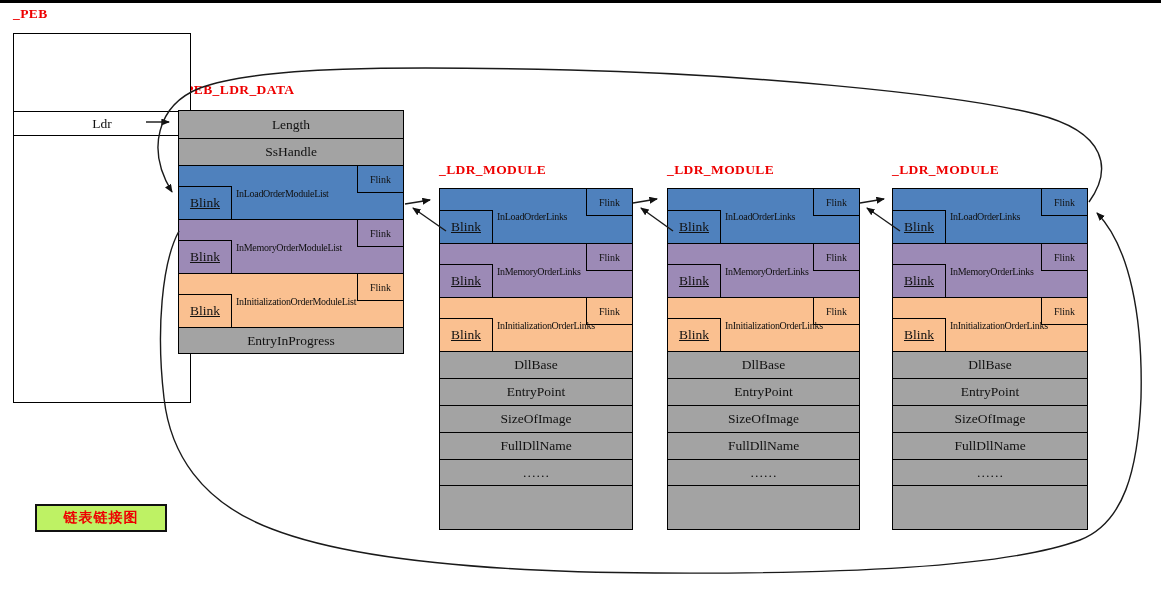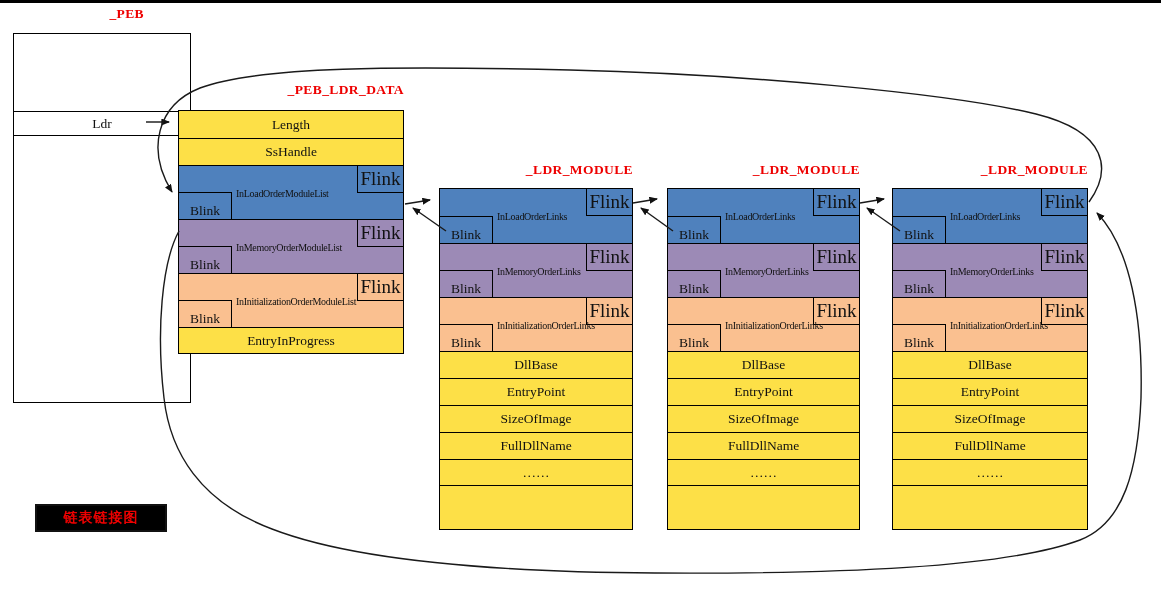--- a/index.html
+++ b/index.html
@@ -4,73 +4,73 @@
 <style>
   html,body { margin:0; padding:0; background:#fff; }
   #canvas {
     position:relative; width:1161px; height:595px;
     background:#fff; overflow:hidden;
     font-family:"Liberation Serif", serif;
   }
   .top-line { position:absolute; left:0; top:0; width:100%; height:3px; background:#000; }
 
   .rtitle {
-    position:absolute; text-align:right;
+    position:absolute; text-align:left;
     color:var(--red, #e00); font-weight:bold; font-size:13.5px;
     letter-spacing:0.4px; white-space:nowrap;
   }
 
   .struct {
     position:absolute; border:1.5px solid #000; background:#fff;
     box-sizing:content-box;
   }
   .row {
     position:relative; border-top:1px solid #000;
     display:flex; align-items:center; justify-content:center;
     font-size:13.5px; color:#111; box-sizing:border-box;
-    background:#fde047;
+    background:#a3a3a3;
   }
   .row.first { border-top:none; }
   .h27 { height:27px; } .h26 { height:26px; } .h44 { height:44px; }
 
   .linksec {
     position:relative; border-top:1px solid #000; height:54px;
     box-sizing:border-box;
   }
   .c-load   { background:var(--load, #4F81BD); }
   .c-memory { background:var(--memory, #9C8AB6); }
   .c-init   { background:var(--init, #FAC090); }
 
   .flink {
     position:absolute; top:0; right:0; width:46px; height:27px;
     border-left:1px solid #000; border-bottom:1px solid #000;
     display:flex; align-items:center; justify-content:center;
-    font-size:19px; color:#111; box-sizing:border-box;
+    font-size:10px; color:#111; box-sizing:border-box;
   }
   .blink {
-    position:absolute; bottom:0; left:0; width:53px; height:27px;
+    position:absolute; bottom:0; left:0; width:53px; height:33px;
     border-top:1px solid #000; border-right:1px solid #000;
-    display:flex; align-items:flex-end; justify-content:center;
-    font-size:13.5px; color:#111; box-sizing:border-box;
+    display:flex; align-items:center; justify-content:center;
+    font-size:13.5px; color:#111; box-sizing:border-box;text-decoration:underline;
   }
   .seclabel {
     position:absolute; left:57px; top:50%; transform:translateY(-50%);
     font-size:10px; letter-spacing:-0.3px; color:#111; white-space:nowrap;
   }
 
   .peb-ldr-row {
     position:absolute; left:0; right:0; top:77px; height:23px;
     border-top:1px solid #000; border-bottom:1px solid #000;
     display:flex; align-items:center; justify-content:center;
     font-size:13.5px; color:#111;
   }
 
   .legend {
     position:absolute; left:35px; top:504px; width:128px; height:24px;
-    border:2px solid #111; background:#000000;
+    border:2px solid #111; background:#bef264;
     display:flex; align-items:center; justify-content:center;
     color:var(--red, #e00); font-weight:bold; font-size:14px;
     font-family:"Liberation Sans", sans-serif;
     letter-spacing:1px;
   }
 
   .watermark {
     position:absolute; right:5px; top:562px;
     color:var(--watermark, #cbcbcb); font-size:21px;
     font-family:"Liberation Sans", sans-serif;

